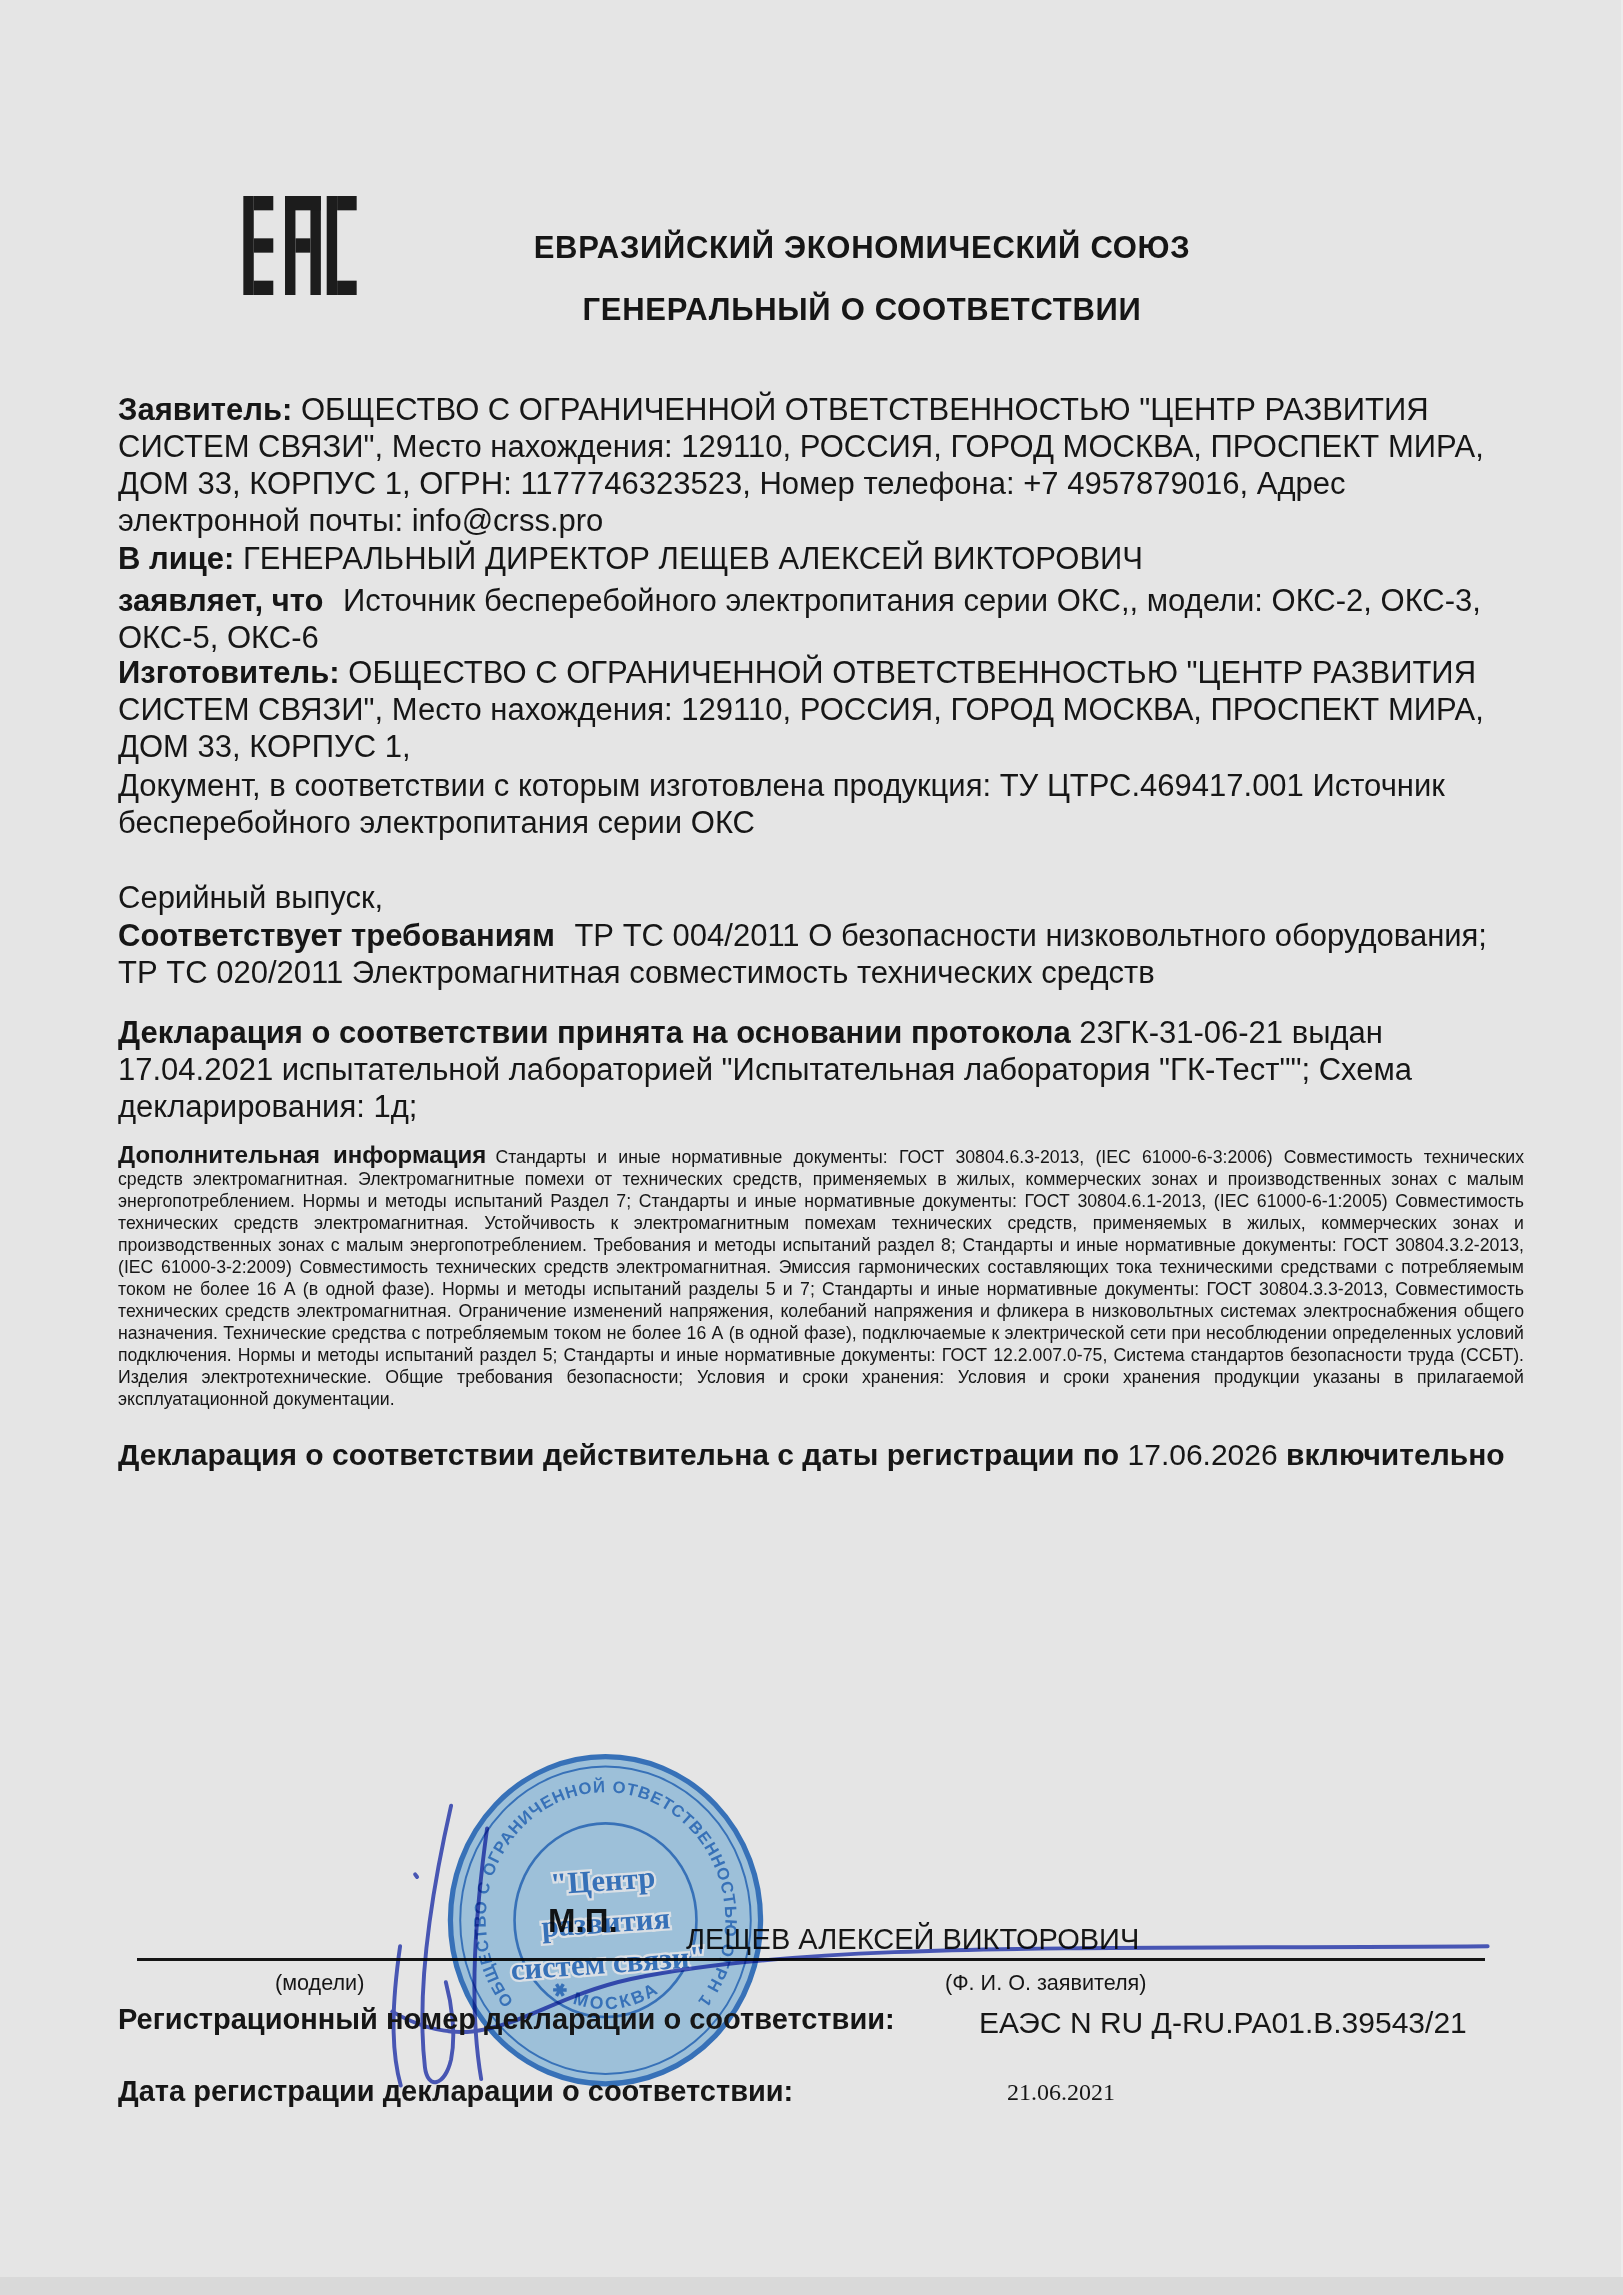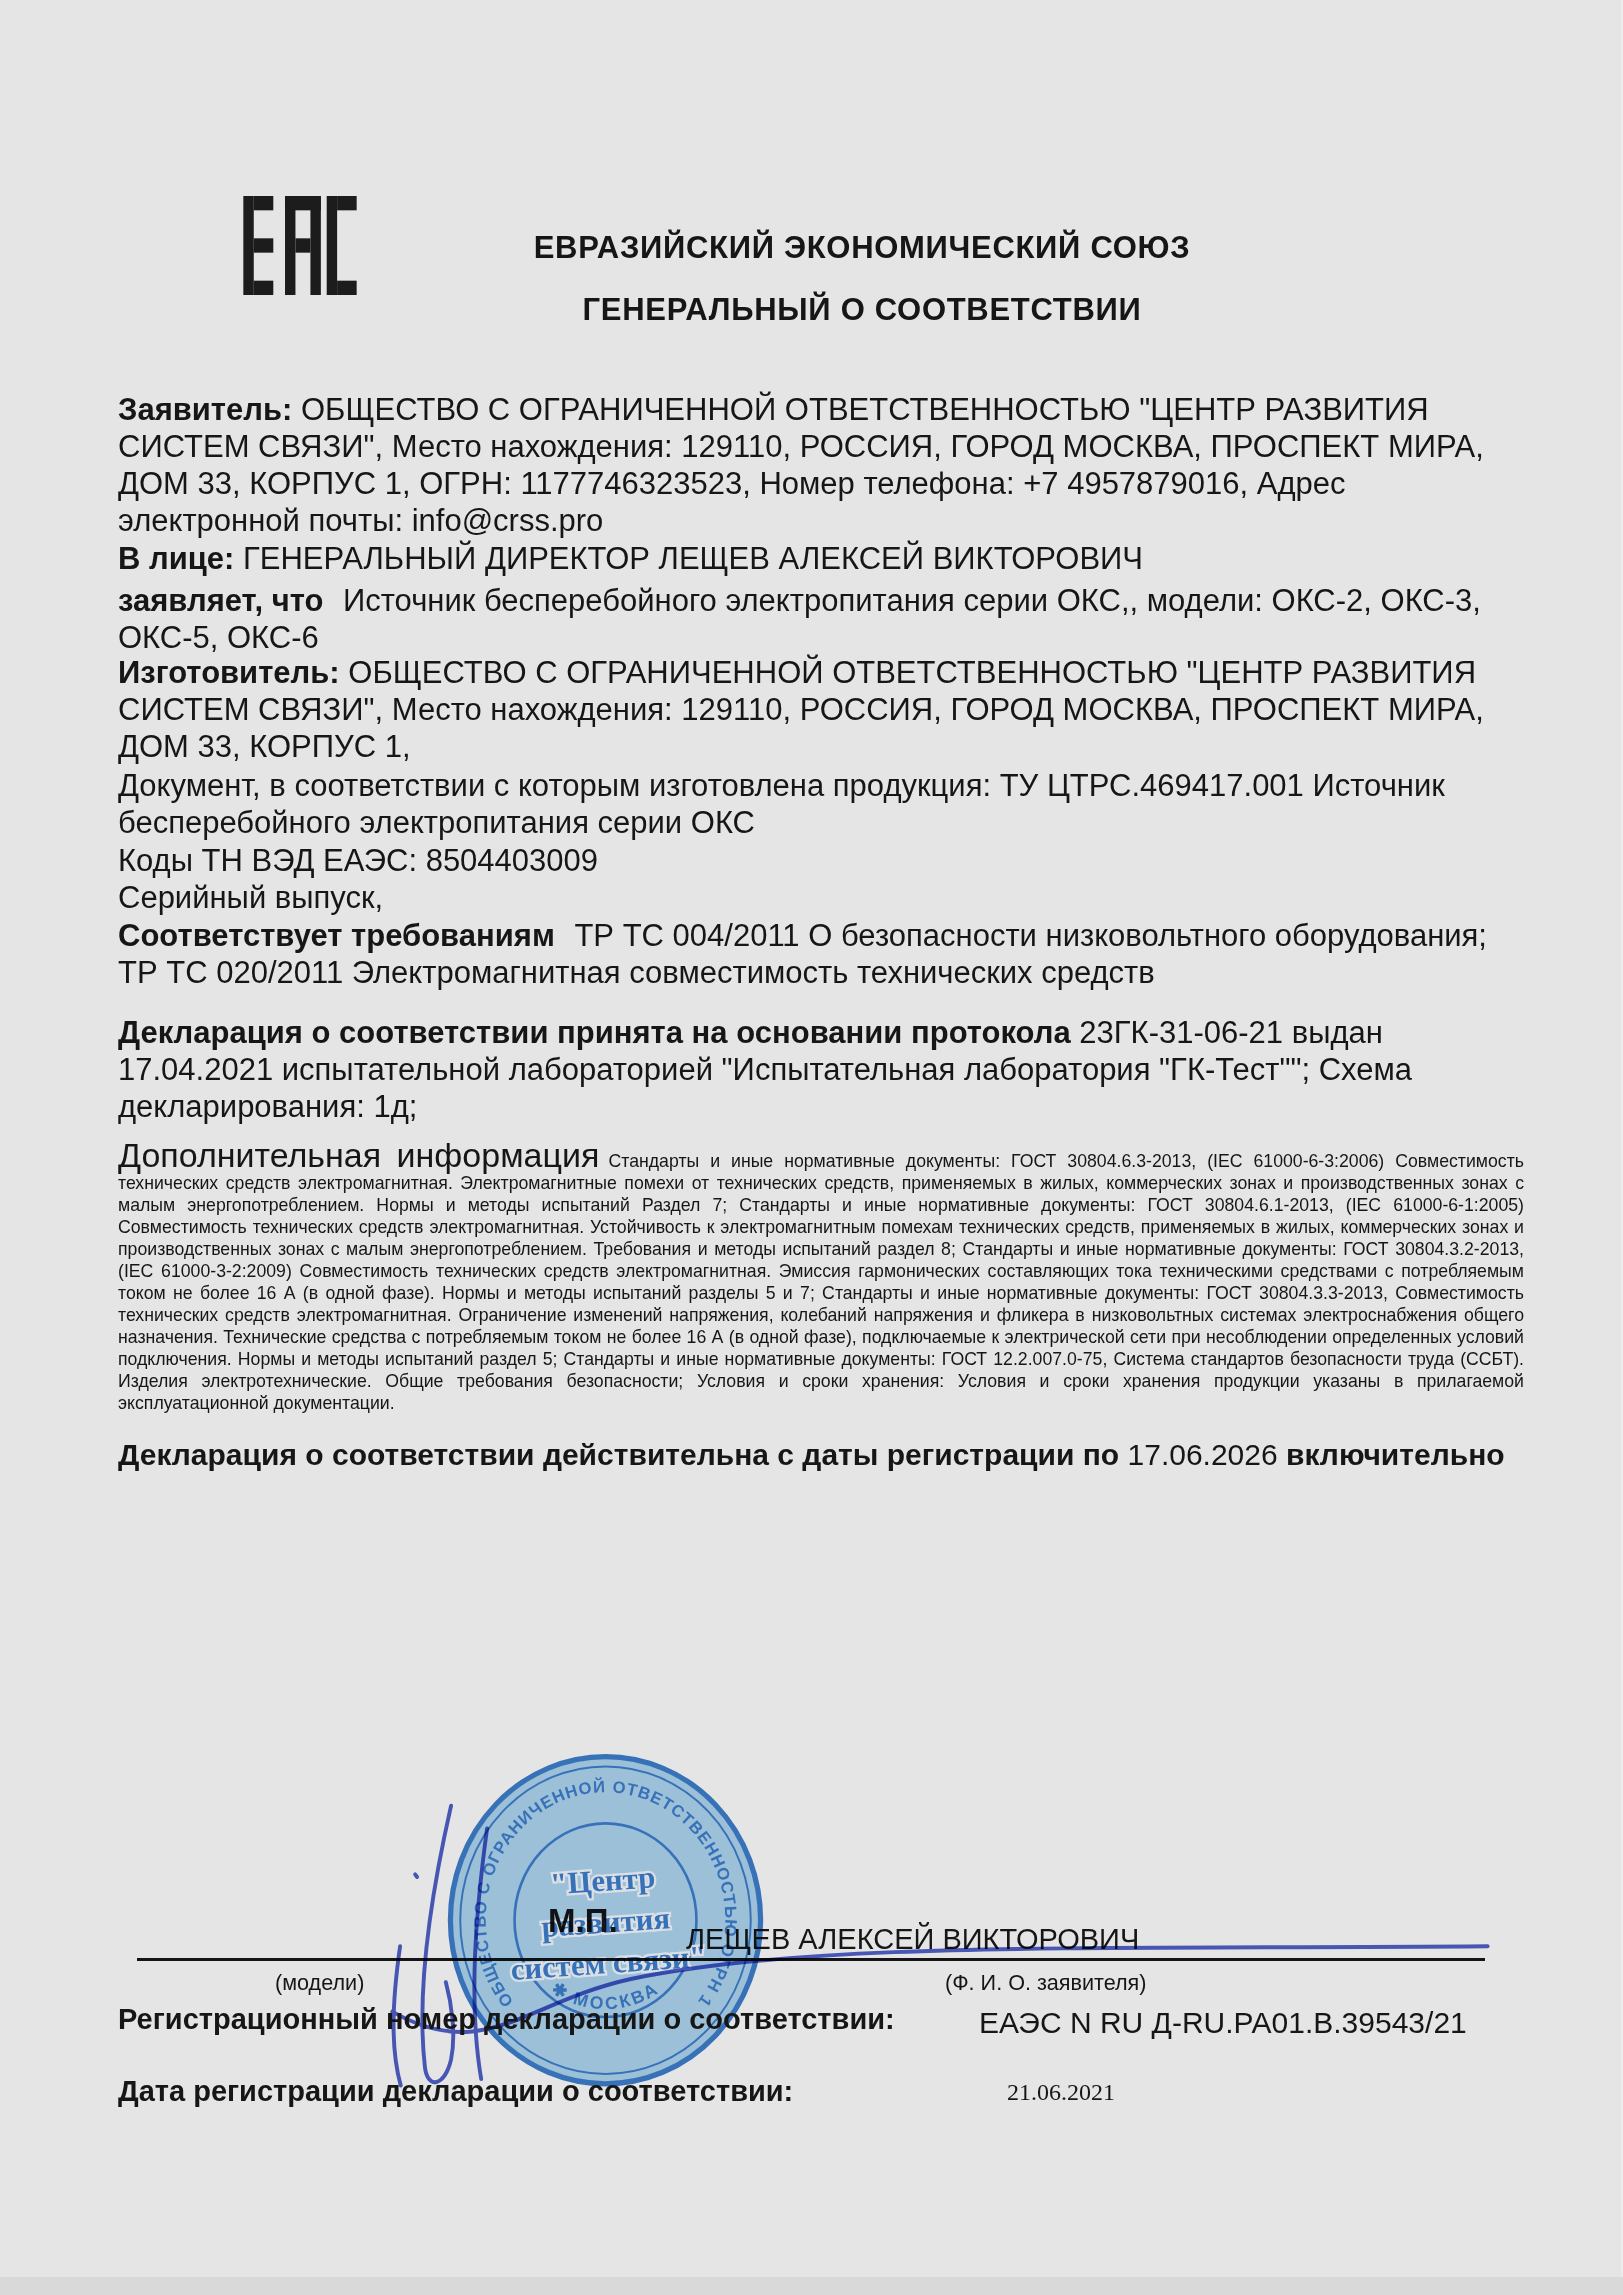--- a/index.html
+++ b/index.html
@@ -8,21 +8,21 @@
   html,body{margin:0;padding:0;background:#888;}
   #page{position:relative;width:1624px;height:2295px;background:#e5e5e5;overflow:hidden;
         font-family:"Liberation Sans",sans-serif;color:var(--text-black);}
   .titles{position:absolute;left:262px;top:230px;width:1200px;text-align:center;}
   .title{font-size:31px;font-weight:bold;letter-spacing:0.7px;}
   .title+.title{margin-top:26px;}
   .para{position:absolute;left:118px;width:1406px;font-size:31px;line-height:37px;}
   .para b{font-weight:bold;}
   .lblgap{margin-right:19.6px;}
   .fineprint{font-size:17.7px;line-height:22px;text-align:justify;}
-  .fineprint .biglabel{font-size:34px;font-weight:normal;line-height:22px;margin-right:9.2px;}
+  .fineprint .biglabel{font-size:24px;font-weight:bold;line-height:22px;margin-right:9.2px;}
   .validity{font-weight:bold;font-size:30px;line-height:39px;}
   .validity .regular{font-weight:normal;}
   .rule{position:absolute;left:137px;top:1958px;width:1348px;height:3.3px;background:#151515;}
   .name-line{position:absolute;left:686px;top:1923px;font-size:29px;}
   .mp{position:absolute;left:548px;top:1902px;font-size:33px;font-weight:bold;}
   .caption{position:absolute;top:1970px;font-size:21.6px;}
   .cap-sign{left:275px;} .cap-fio{left:945px;}
   .reg-label{position:absolute;left:118px;top:2003px;font-size:29px;font-weight:bold;}
   .reg-value{position:absolute;left:979px;top:2006px;font-size:30px;}
   .date-label{position:absolute;left:118px;top:2075px;font-size:29px;font-weight:bold;}
@@ -69,21 +69,20 @@
   <p class="para" style="top:360px"><b>Заявитель:</b> <span>ОБЩЕСТВО С ОГРАНИЧЕННОЙ ОТВЕТСТВЕННОСТЬЮ "ЦЕНТР РАЗВИТИЯ СИСТЕМ СВЯЗИ", Место нахождения: 129110, РОССИЯ, ГОРОД МОСКВА, ПРОСПЕКТ МИРА, ДОМ 33, КОРПУС 1, ОГРН: 1177746323523, Номер телефона: +7 4957879016, Адрес электронной почты: info@crss.pro</span></p>
 
   <p class="para" style="top:509px"><b>В лице:</b> <span>ГЕНЕРАЛЬНЫЙ ДИРЕКТОР ЛЕЩЕВ АЛЕКСЕЙ ВИКТОРОВИЧ</span></p>
 
   <p class="para" style="top:551px"><b class="lblgap">заявляет, что</b><span>Источник бесперебойного электропитания серии ОКС,, модели: ОКС-2, ОКС-3, ОКС-5, ОКС-6</span></p>
 
   <p class="para" style="top:623px"><b>Изготовитель:</b> <span>ОБЩЕСТВО С ОГРАНИЧЕННОЙ ОТВЕТСТВЕННОСТЬЮ "ЦЕНТР РАЗВИТИЯ СИСТЕМ СВЯЗИ", Место нахождения: 129110, РОССИЯ, ГОРОД МОСКВА, ПРОСПЕКТ МИРА, ДОМ 33, КОРПУС 1,</span></p>
 
   <p class="para" style="top:736px">Документ, в соответствии с которым изготовлена продукция: ТУ ЦТРС.469417.001 Источник бесперебойного электропитания серии ОКС</p>
 
-  <p class="para" style="top:811px">Коды ТН ВЭД ЕАЭС: 8504403009</p>
 
   <p class="para" style="top:848px">Серийный выпуск,</p>
 
   <p class="para" style="top:886px"><b class="lblgap">Соответствует требованиям</b><span>ТР ТС 004/2011 О безопасности низковольтного оборудования; ТР ТС 020/2011 Электромагнитная совместимость технических средств</span></p>
 
   <p class="para" style="top:983px"><b>Декларация о соответствии принята на основании протокола</b> <span>23ГК-31-06-21 выдан 17.04.2021 испытательной лабораторией "Испытательная лаборатория "ГК-Тест""; Схема декларирования: 1д;</span></p>
 
   <p class="para fineprint" style="top:1126px"><span class="biglabel">Дополнительная информация</span><span>Стандарты и иные нормативные документы: ГОСТ 30804.6.3-2013, (IEC 61000-6-3:2006) Совместимость технических средств электромагнитная. Электромагнитные помехи от технических средств, применяемых в жилых, коммерческих зонах и производственных зонах с малым энергопотреблением. Нормы и методы испытаний Раздел 7; Стандарты и иные нормативные документы: ГОСТ 30804.6.1-2013, (IEC 61000-6-1:2005) Совместимость технических средств электромагнитная. Устойчивость к электромагнитным помехам технических средств, применяемых в жилых, коммерческих зонах и производственных зонах с малым энергопотреблением. Требования и методы испытаний раздел 8; Стандарты и иные нормативные документы: ГОСТ 30804.3.2-2013, (IEC 61000-3-2:2009) Совместимость технических средств электромагнитная. Эмиссия гармонических составляющих тока техническими средствами с потребляемым током не более 16 А (в одной фазе). Нормы и методы испытаний разделы 5 и 7; Стандарты и иные нормативные документы: ГОСТ 30804.3.3-2013, Совместимость технических средств электромагнитная. Ограничение изменений напряжения, колебаний напряжения и фликера в низковольтных системах электроснабжения общего назначения. Технические средства с потребляемым током не более 16 А (в одной фазе), подключаемые к электрической сети при несоблюдении определенных условий подключения. Нормы и методы испытаний раздел 5; Стандарты и иные нормативные документы: ГОСТ 12.2.007.0-75, Система стандартов безопасности труда (ССБТ). Изделия электротехнические. Общие требования безопасности; Условия и сроки хранения: Условия и сроки хранения продукции указаны в прилагаемой эксплуатационной документации.</span></p>
 
   <p class="para validity" style="top:1405px"><span>Декларация о соответствии действительна с даты регистрации по</span> <span class="regular">17.06.2026</span> <span>включительно</span></p>

